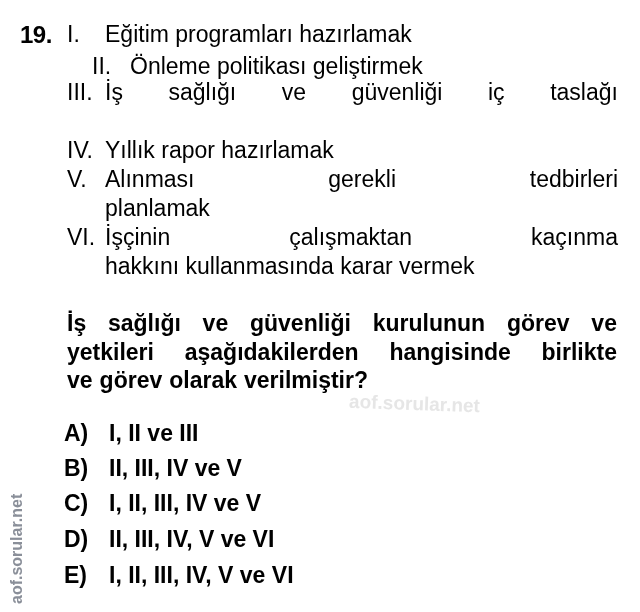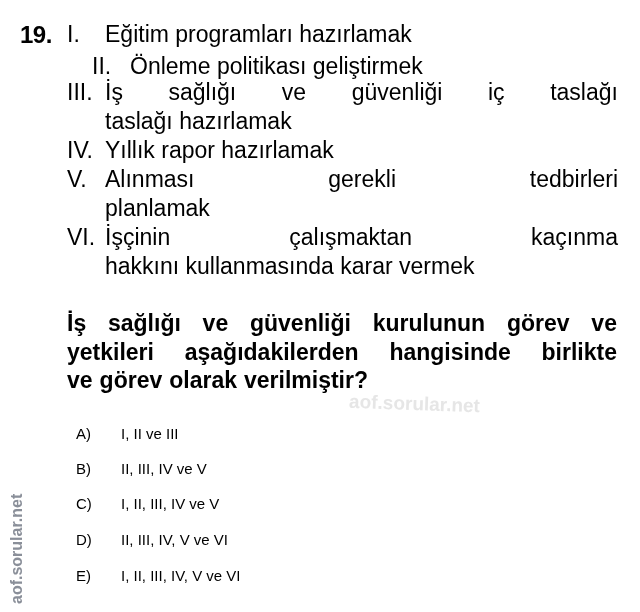--- a/index.html
+++ b/index.html
@@ -54,24 +54,25 @@
       display: flex;
       justify-content: space-between;
       white-space: nowrap;
     }
     .question .qline.last {
       justify-content: flex-start;
       gap: 7px;
     }
     .option {
       position: absolute;
-      left: 76px;
-      font-size: 15px;
+      left: 64px;
+      font-size: 23px;
       line-height: 29px;
       white-space: nowrap;
+      font-weight: bold;
     }
     .option .letter {
       display: inline-block;
       width: 45px;
     }
     .watermark-center {
       position: absolute;
       left: 349px;
       top: 393px;
       font-size: 19px;
@@ -115,21 +116,20 @@
     <span class="roman">III.</span>
     <span class="text">
       <span style="display:flex; justify-content:space-between;">
         <span>İş</span>
         <span>sağlığı</span>
         <span>ve</span>
         <span>güvenliği</span>
         <span>iç</span>
         <span>taslağı</span>
       </span>
-      <span style="display:block;">taslağı hazırlamak</span>
     </span>
   </div>
 
   <div class="item" style="top:136px;">
     <span class="roman">IV.</span>
     <span class="text">Yıllık rapor hazırlamak</span>
   </div>
 
   <div class="item" style="top:165px;">
     <span class="roman">V.</span>

